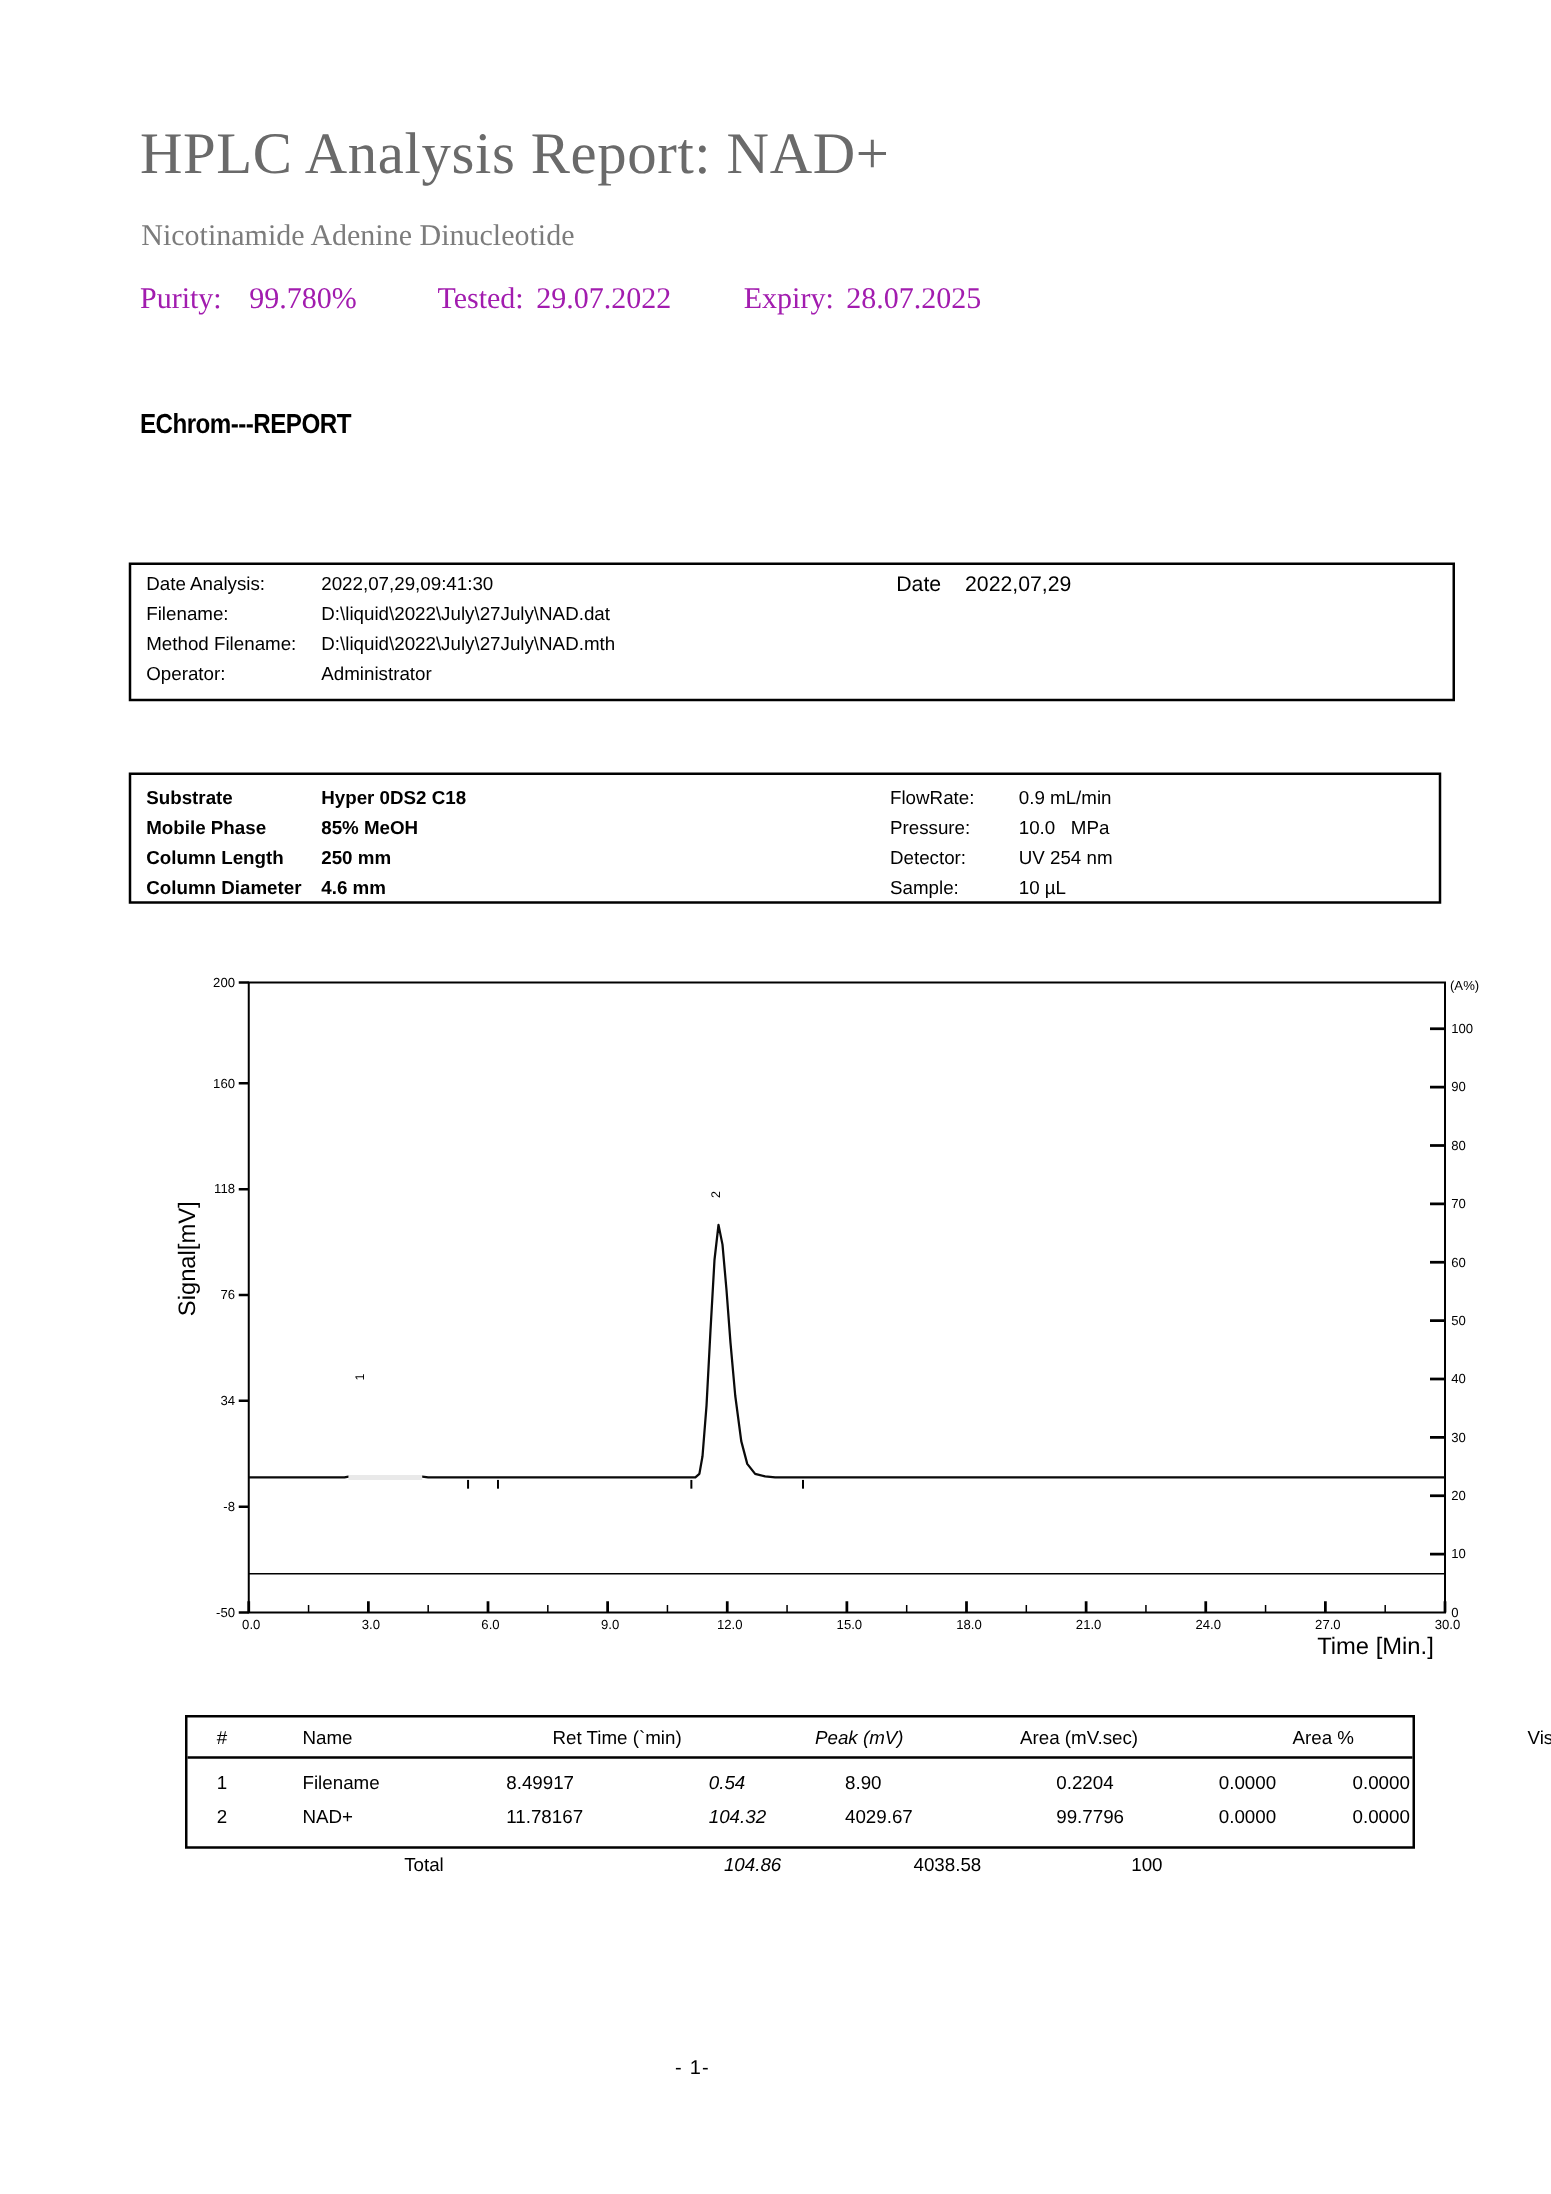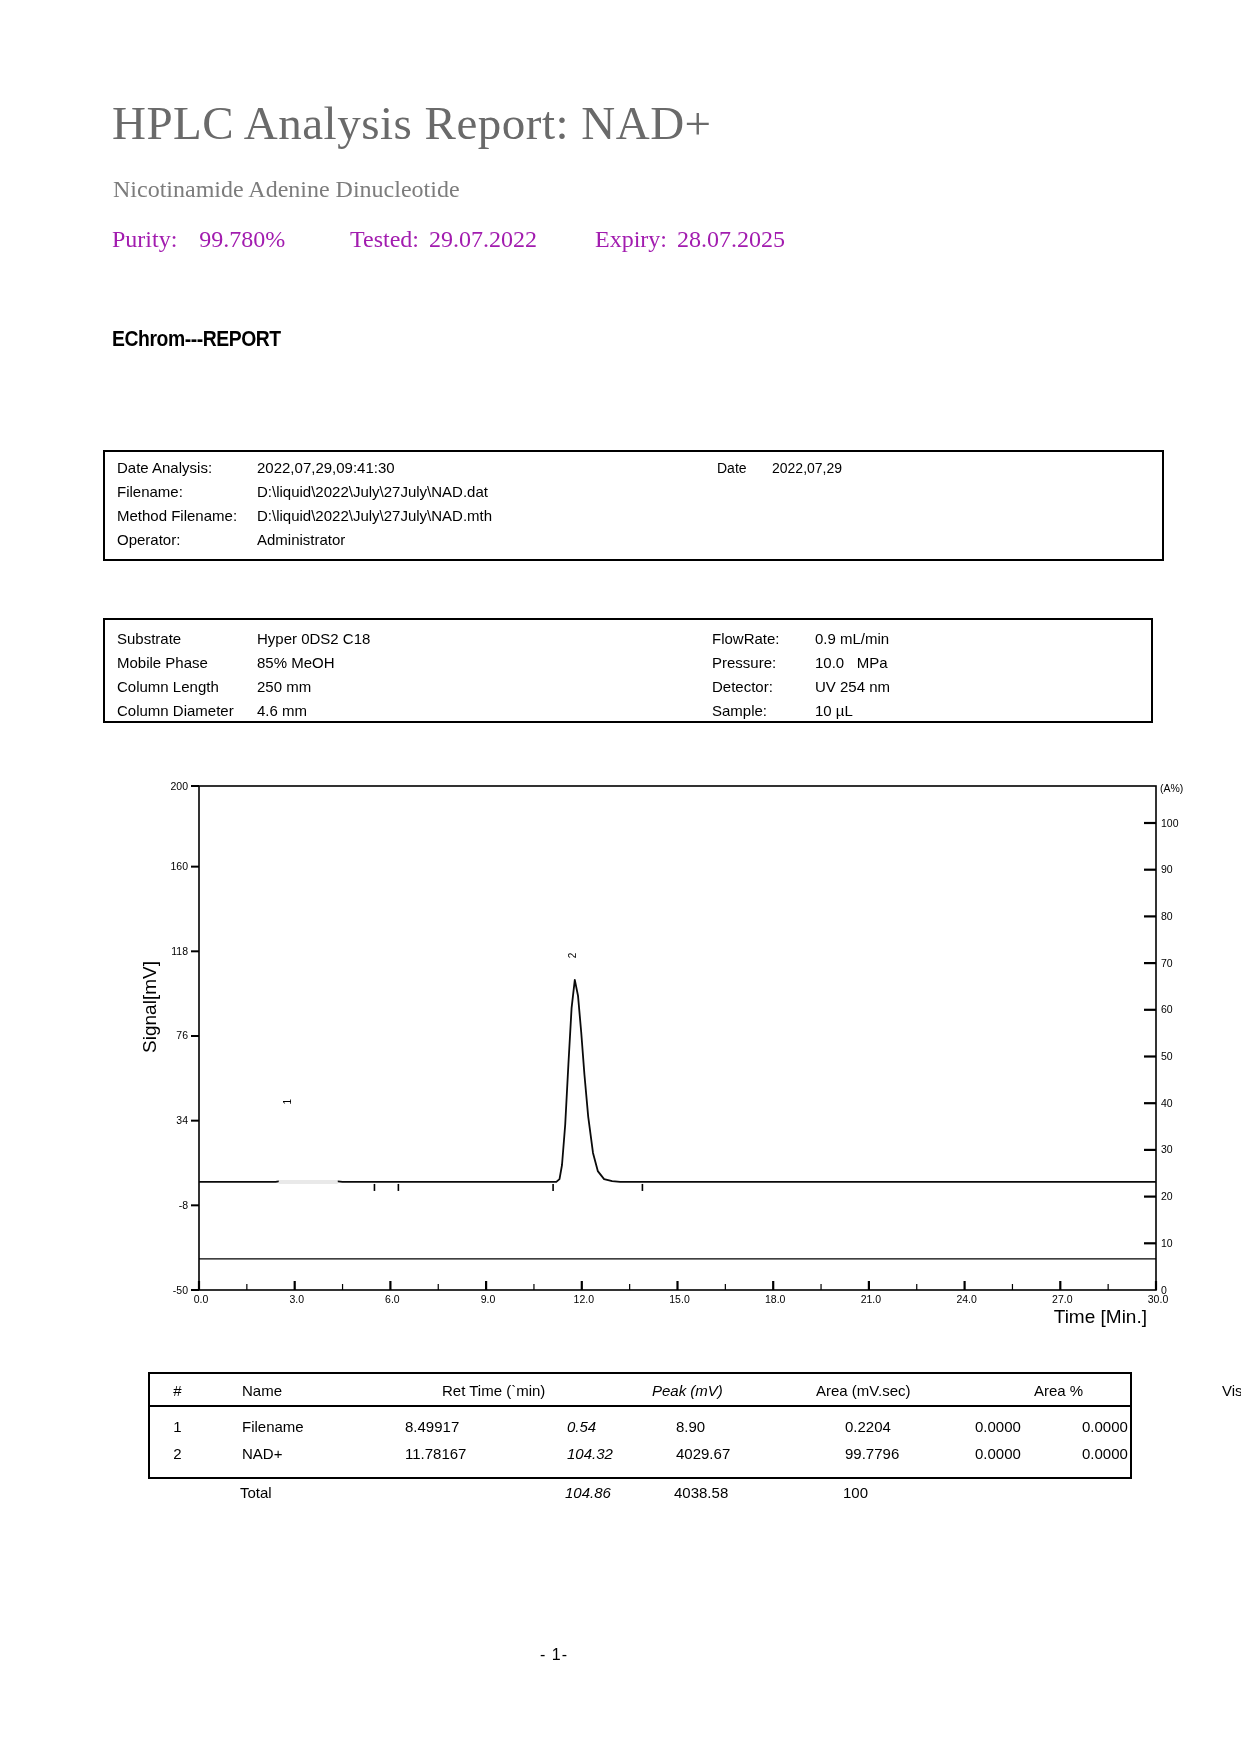--- a/index.html
+++ b/index.html
@@ -15,23 +15,23 @@
   #stat-tested{position:absolute;left:238px;} #stat-expiry{position:absolute;left:483px;}
   #section-heading{left:112px;top:326px;font-size:22px;font-weight:bold;color:#000;
                    letter-spacing:-0.5px;transform:scaleX(.88);transform-origin:left;}
   
   .box{border:2px solid #000;background:#fff;}
   #info-table{left:103px;top:450px;width:1046px;height:107px;padding-left:11px;}
   #method-table{left:103px;top:618px;width:1046px;height:101px;}
   .inforow{display:flex;font-size:15px;line-height:24px;white-space:pre;}
   .inforow .lab{width:140px;flex:none;}
   #info-rows{position:absolute;left:12px;top:4px;}
-  #info-date{position:absolute;left:612px;top:4px;display:flex;font-size:14px;line-height:24px;}
+  #info-date{position:absolute;left:612px;top:4px;display:flex;font-size:17px;line-height:24px;}
   #info-date .lab{width:55px;}
-  #method-left{position:absolute;left:12px;top:7px;}
+  #method-left{position:absolute;left:12px;top:7px;font-weight:bold;}
   #method-right{position:absolute;left:607px;top:7px;}
   #method-left .lab{width:140px;}
   #method-right .lab{width:103px;}
   
   #chart-svg{position:absolute;left:130px;top:740px;}
   #chart-svg text{font-family:"Liberation Sans",sans-serif;fill:#000;}
   
   #results{left:148px;top:1372px;width:980px;height:103px;border:2px solid #000;}
   .rrow{position:absolute;left:0;width:980px;display:flex;font-size:15px;}
   .rrow span{display:block;flex:none;white-space:pre;}
@@ -46,21 +46,21 @@
   .c4x{width:160px;}
   .c5{width:87px;padding-left:58px;}
   .c5x{width:145px;}
   .c6{width:87px;padding-left:43px;}
   .c6x{width:130px;}
   .c7{width:85px;padding-left:20px;}
   #rt-head{top:8px;}
   #rt-hr{position:absolute;left:0;top:31px;width:980px;height:0;border-top:2px solid #000;}
   #rt-r0{top:44px;}
   #rt-r1{top:71px;}
-  #rt-total{left:148px;top:1484px;width:980px;}
+  #rt-total{left:148px;top:1484px;width:980px;text-align:right;}
   
   #footer{left:540px;top:1646px;font-size:16px;letter-spacing:1px;}
 </style>
 </head>
 <body>
 
 <div id="page">
 
   <div class="abs" id="subtitle">Nicotinamide Adenine Dinucleotide</div>
   <div class="abs" id="title">HPLC Analysis Report: NAD+</div>

